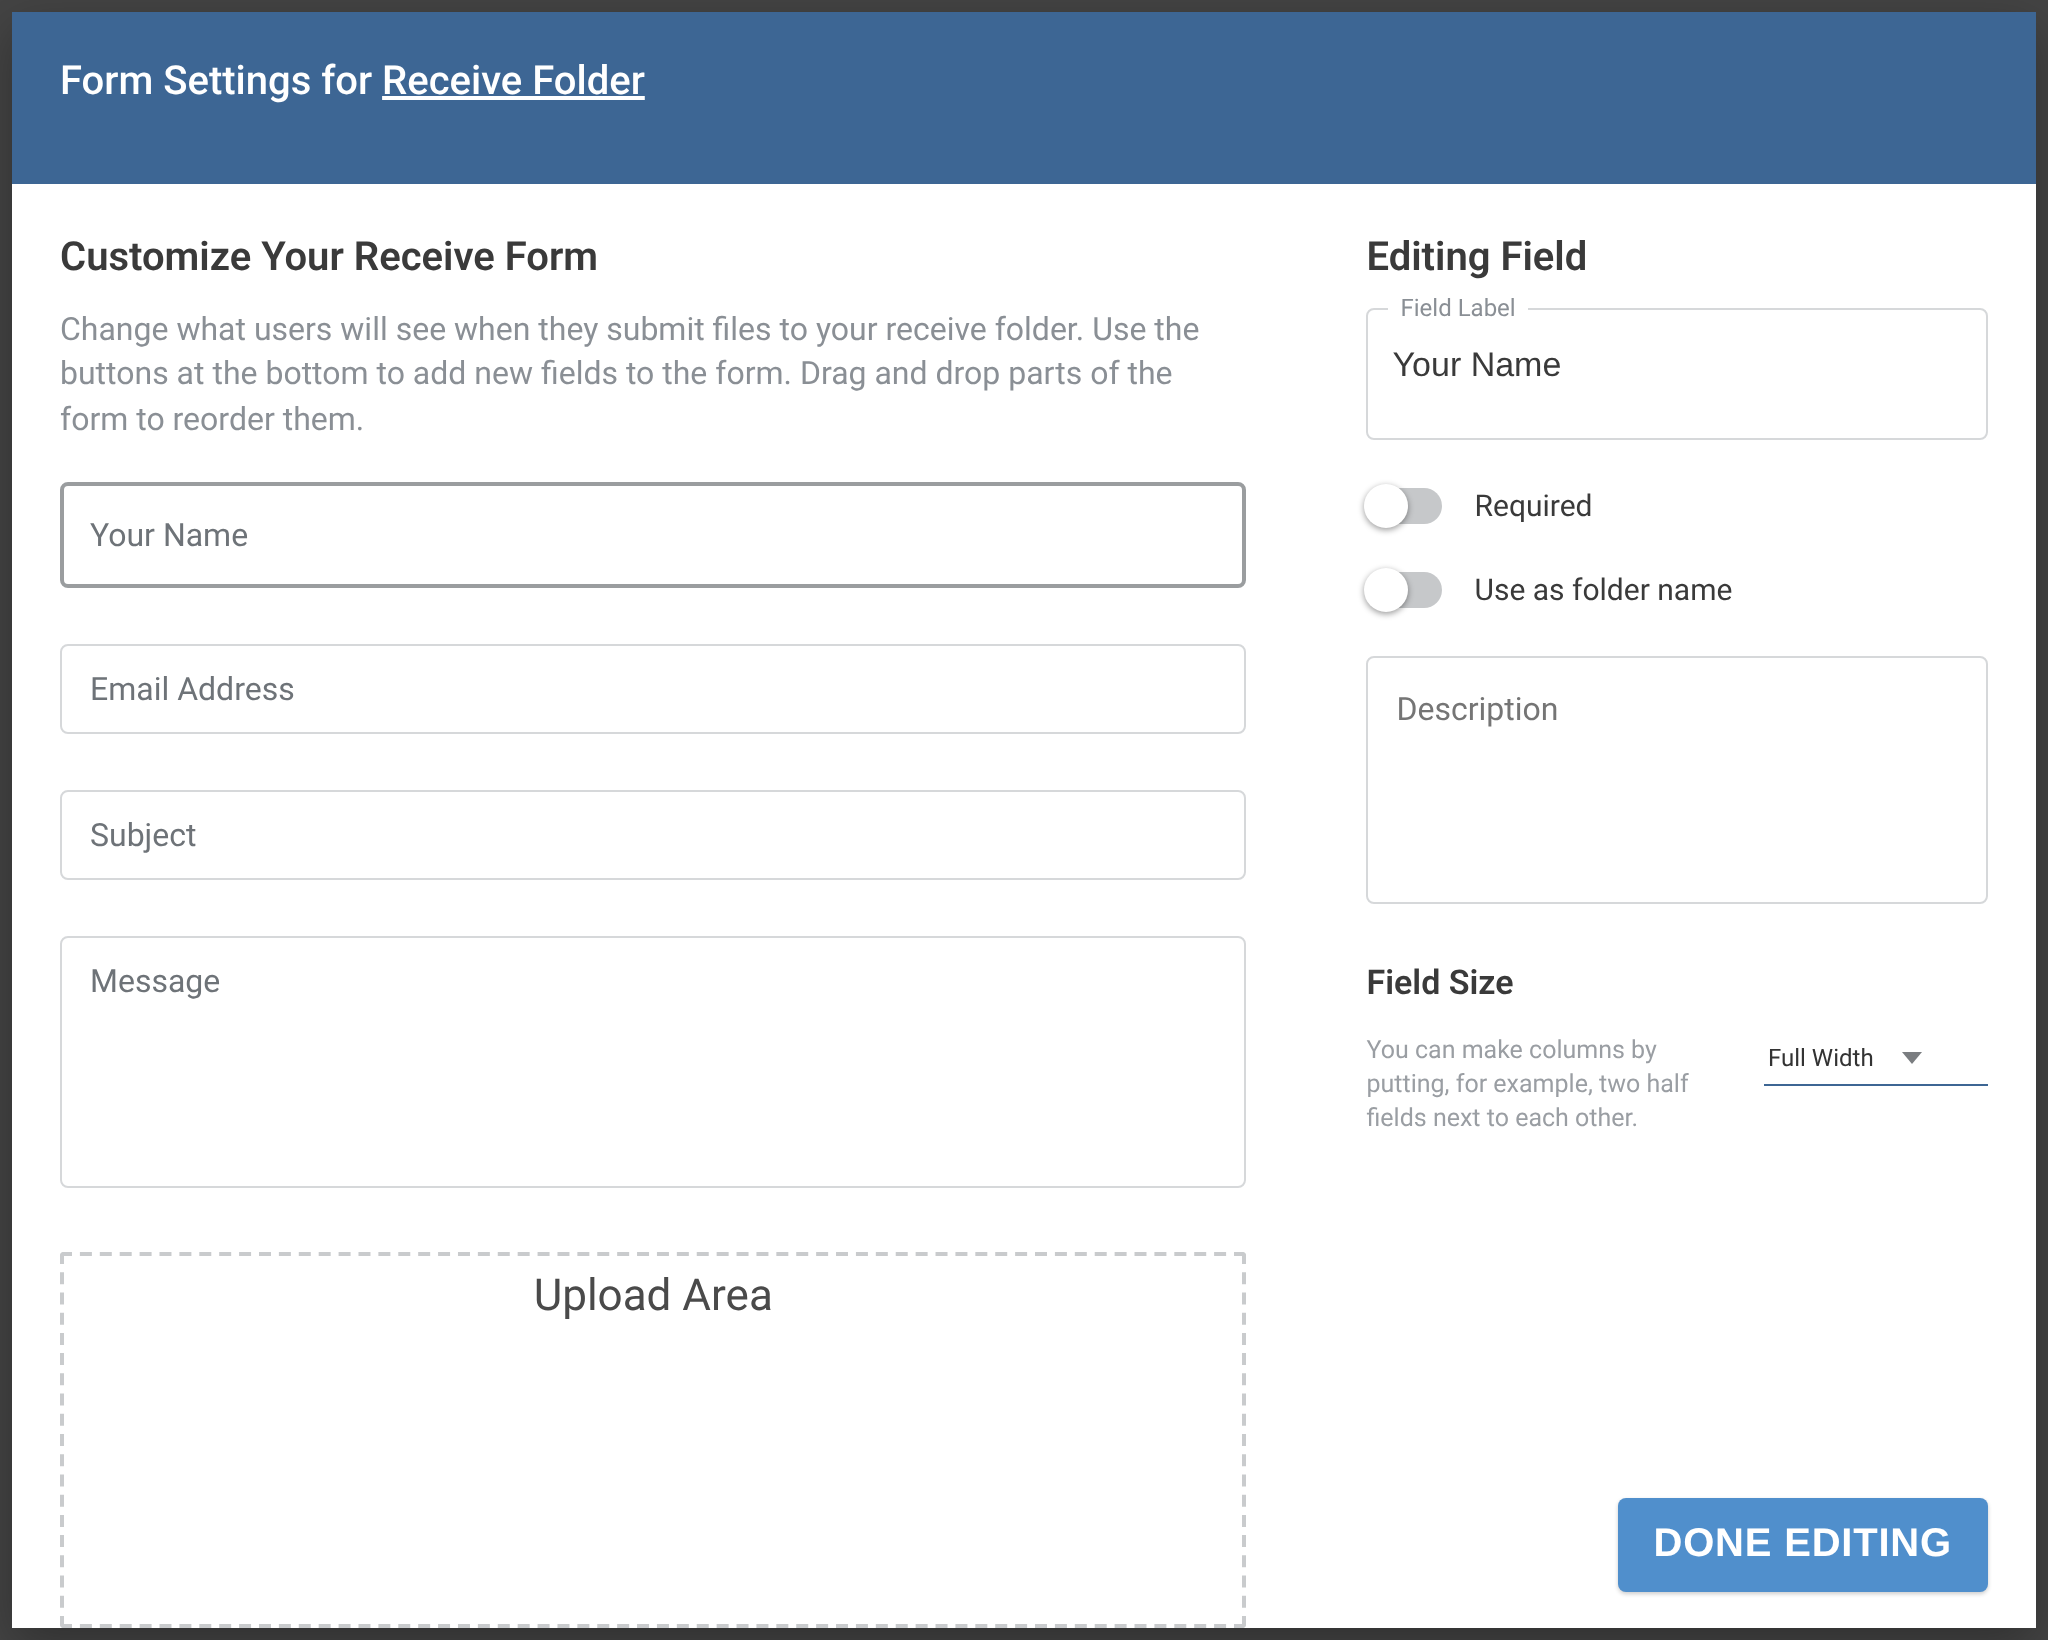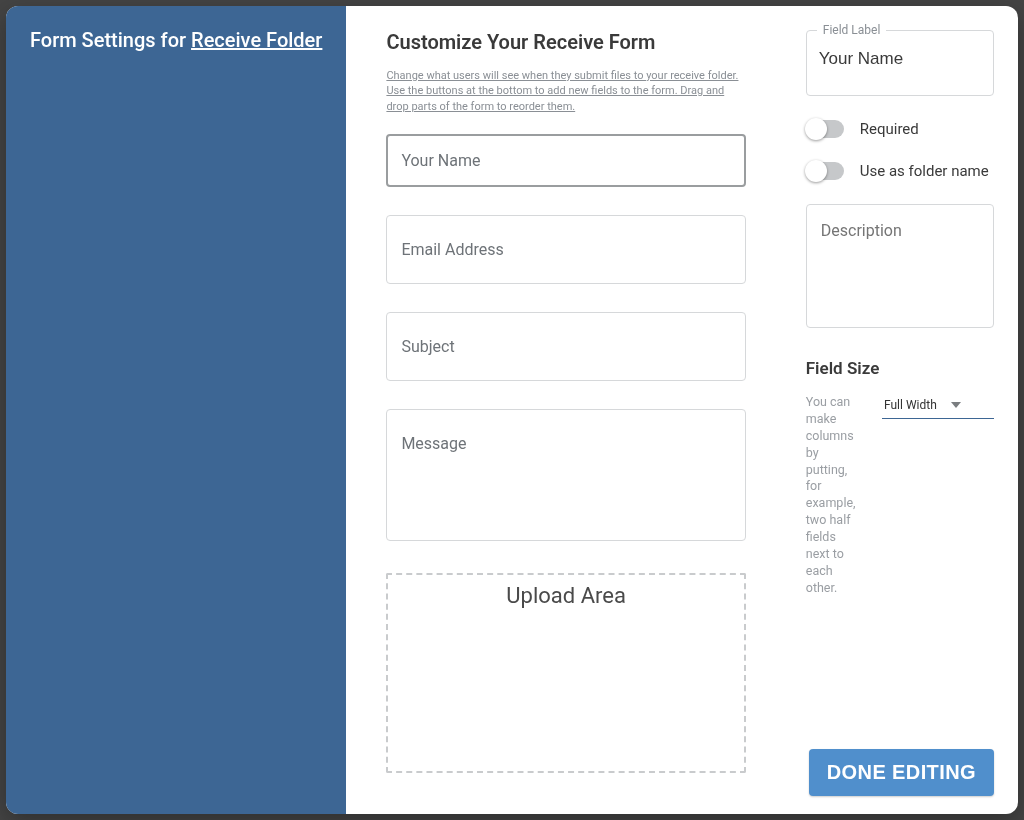--- a/index.html
+++ b/index.html
@@ -1,38 +1,37 @@
 <!DOCTYPE html>
 <html><head>
 <meta charset="utf-8">
 <style>
   * { box-sizing: border-box; margin: 0; padding: 0; }
   html, body { width: 1024px; height: 820px; font-family: -apple-system, BlinkMacSystemFont, "Segoe UI", Roboto, Helvetica, Arial, sans-serif; background:#444; overflow:hidden; }
   .modal {
     position:absolute; top:6px; left:6px; right:6px; bottom:6px;
-    background:#fff; border-radius:12px; overflow:hidden;
-    display:flex; flex-direction:row;
+    background:#fff; border-radius:0; overflow:hidden;
+    display:flex; flex-direction:column;
     box-shadow:0 8px 24px rgba(0,0,0,0.3);
   }
   .header {
     background:#3d6694; color:#fff; padding:22px 24px 40px 24px;
     font-size:20px; font-weight:500;
   }
   .header .link { text-decoration:underline; }
   .body {
     flex:1; display:flex; padding:24px 24px 0 24px; gap:60px; overflow:hidden;
     position:relative;
-    margin-left:16px;
   }
   .left { flex:1.05; display:flex; flex-direction:column; }
   .right { flex:0.55; display:flex; flex-direction:column; }
   .section-title { font-size:20px; font-weight:600; color:#3a3a3a; margin-bottom:14px; }
-  .section-desc { font-size:11px; line-height:1.4; color:#8a8f95; margin-bottom:20px;text-decoration:underline; }
+  .section-desc { font-size:16px; line-height:1.4; color:#8a8f95; margin-bottom:20px; }
   .field-box {
-    border:1px solid #d6d8da; border-radius:4px; padding:24px 14px; margin-bottom:28px;
+    border:1px solid #d6d8da; border-radius:4px; padding:12px 14px; margin-bottom:28px;
     color:#6e7378; font-size:16px; background:#fff;
     cursor:pointer;
   }
   .field-box.selected { border:2px solid #9a9d9f; padding:15px 13px; }
   .field-box.message { height:132px; }
   .upload-area {
     border:2px dashed #c9cbcd; border-radius:2px; height:200px;
     display:flex; justify-content:center;
     color:#4a4a4a; font-size:22px; padding-bottom:0px;
     margin-top:4px;
@@ -101,20 +100,21 @@
       <div class="field-box">Email Address</div>
       <div class="field-box">Subject</div>
       <div class="field-box message">Message</div>
 
       <div class="upload-area">
         <span>Upload Area</span>
       </div>
     </div>
 
     <div class="right">
+      <div class="section-title">Editing Field</div>
 
       <div class="field-label-wrap">
         <div class="field-label-legend">Field Label</div>
         <input class="field-label-input" value="Your Name" style="">
       </div>
 
       <div class="toggle-row">
         <div class="toggle">
             <div class="knob"></div>
           </div>

